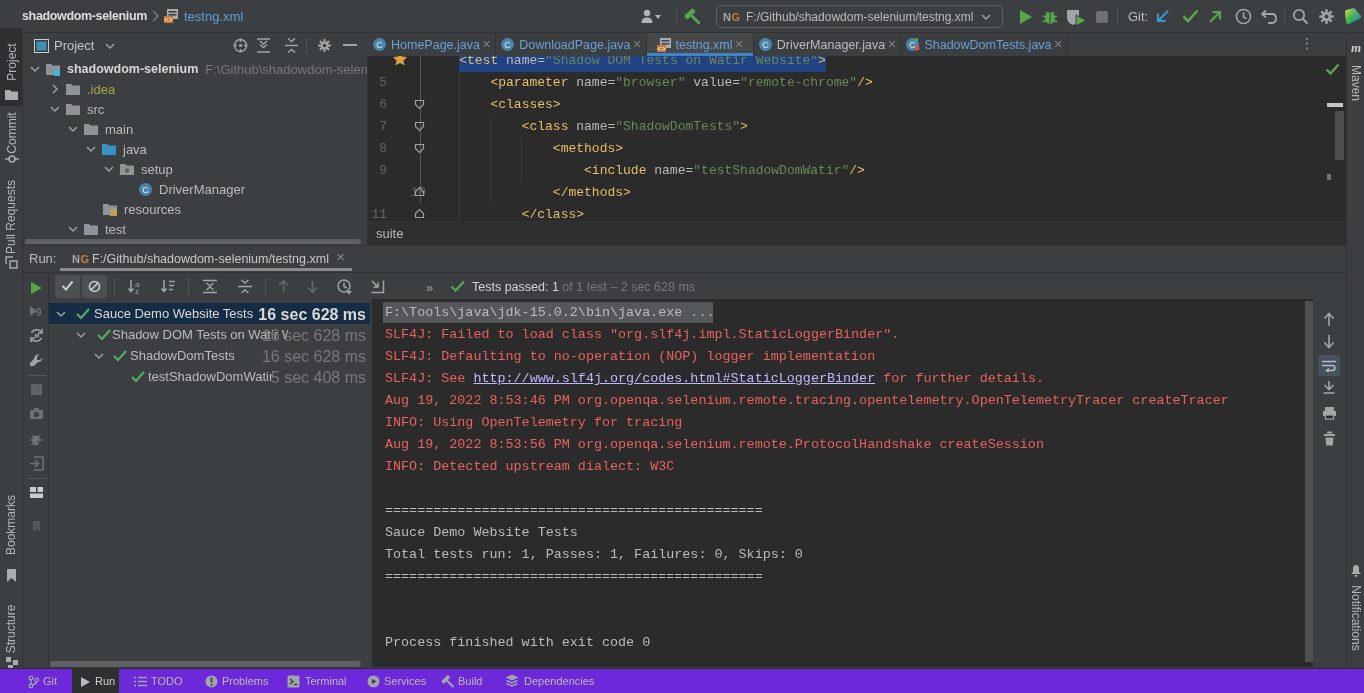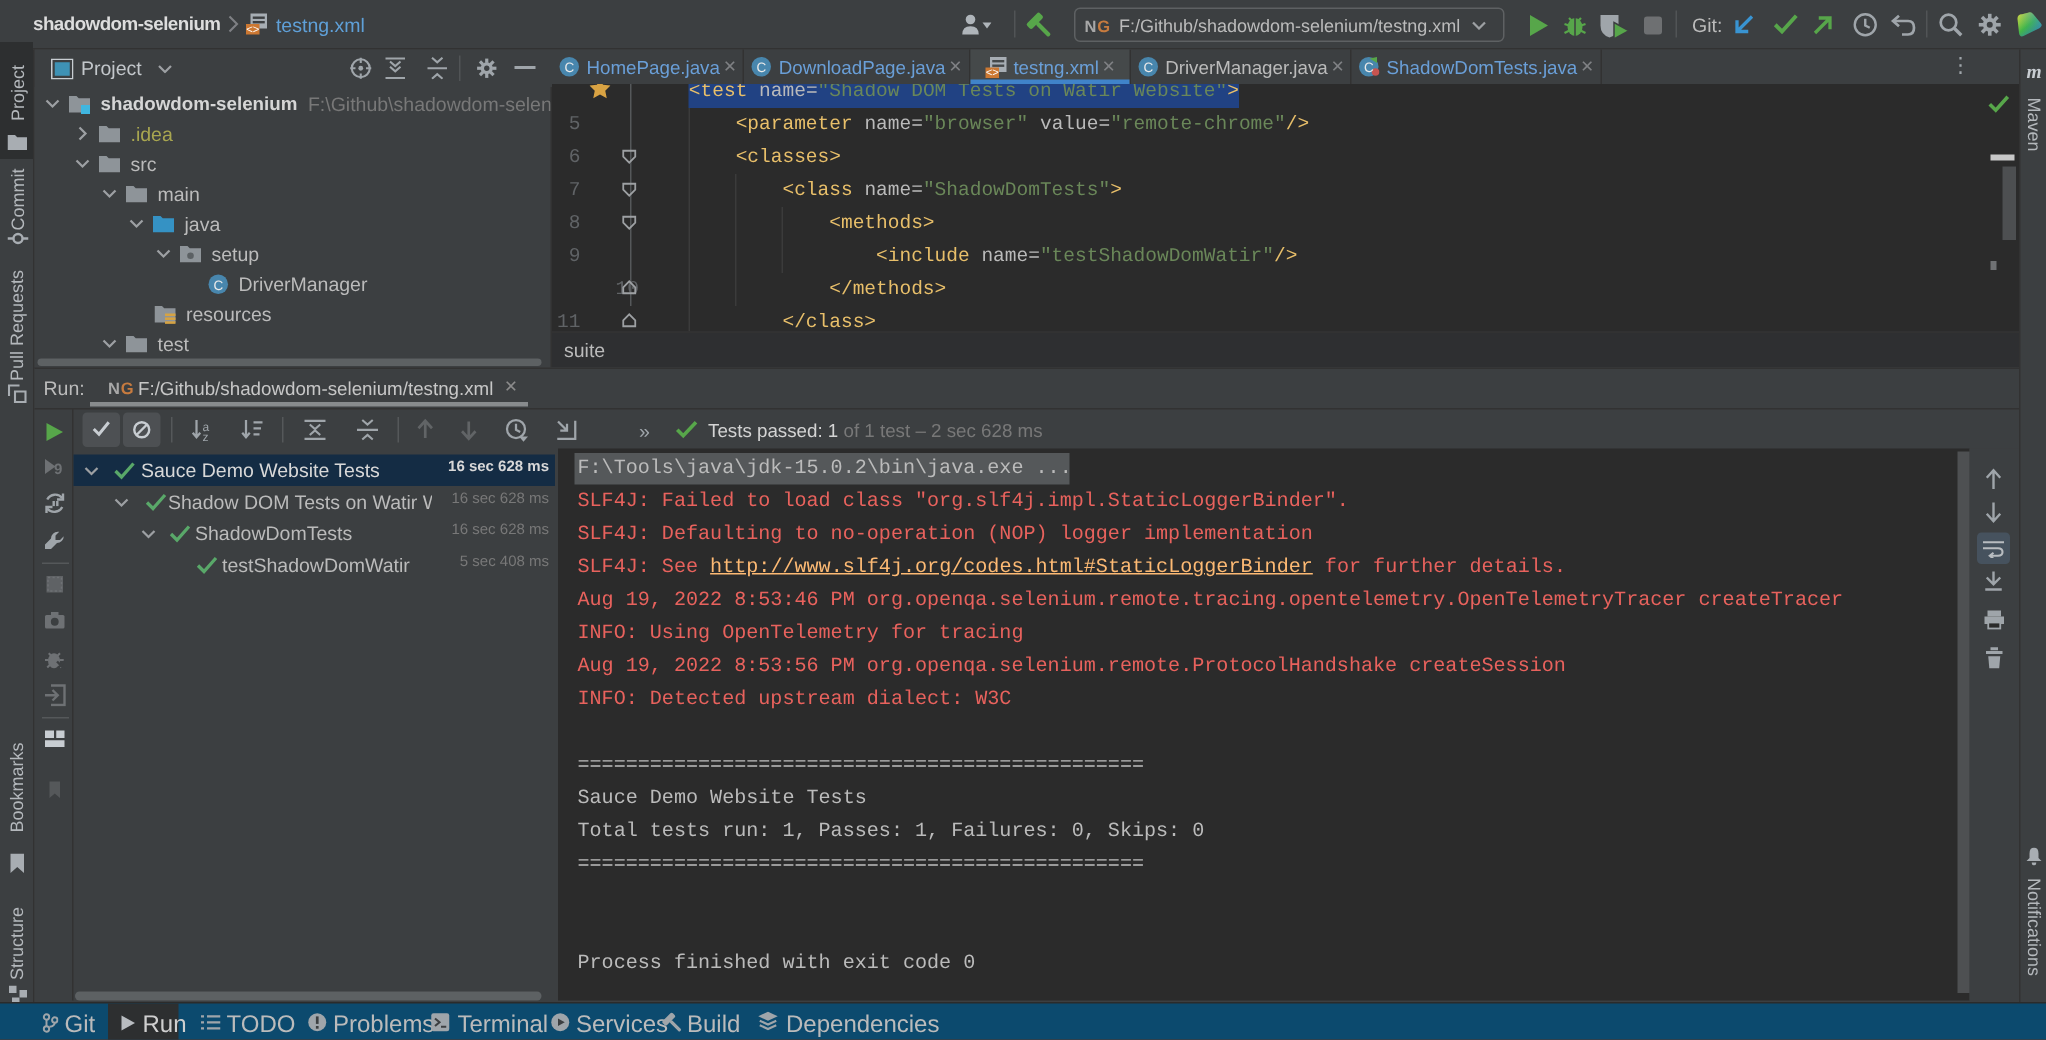--- a/index.html
+++ b/index.html
@@ -38,26 +38,26 @@
   
   #editor { left:368px; top:56px; width:978px; height:165px; background:#2b2b2b; overflow:hidden; }
   .cline { position:absolute; height:22px; line-height:22px; font-family:"Liberation Mono", monospace; font-size:13px; white-space:pre; color:#a9b7c6; }
   .lnum { position:absolute; width:19px; text-align:right; color:#606366; font-family:"Liberation Mono", monospace; font-size:13px; line-height:22px; height:22px; }
   .tag { color:#e8bf6a; } .attr { color:#bababa; } .str { color:#6a8759; }
   #breadcrumb { left:368px; top:221px; width:978px; height:24px; background:#2e2f31; border-top:1px solid #323232; color:#bbbbbb; display:flex; align-items:center; padding-left:8px; }
 
   
   #runpanel { left:23px; top:245px; width:1323px; height:423px; background:#3c3f41; border-top:1px solid #323232; }
   .ttrow { position:absolute; height:21px; display:flex; align-items:center; white-space:nowrap; }
-  .ttrow span[style*="right:4px"] { font-size:10px; }
+  .ttrow span[style*="right:4px"] { font-size:16px; }
   .con { position:absolute; font-family:"Liberation Mono", monospace; font-size:13.4px; white-space:pre; height:22px; line-height:22px; color:#bbbbbb; }
   .red { color:#e8625d; }
 
   
-  #statusbar { left:0; top:668px; width:1364px; height:25px; background:#0c4a6e; border-top:1px solid #2b2b2b; display:flex; align-items:center; color:#bbbbbb; font-size:16px;text-align:right; }
+  #statusbar { left:0; top:668px; width:1364px; height:25px; background:#6d28d9; border-top:1px solid #2b2b2b; display:flex; align-items:center; color:#bbbbbb; font-size:11px;text-align:right; }
 </style>
 </head>
 <body>
 
 <div class="abs" id="titlebar">
   <div class="abs row" style="left:22px; top:0; height:32px;">
     <b style="color:#dddddd; font-size:12.5px; letter-spacing:-0.35px;">shadowdom-selenium</b>
     <svg width="9" height="14" viewBox="0 0 9 14" style="margin:0 3px 0 4px;">
         <path d="M2 2 L7 7 L2 12" stroke="#7f8084" stroke-width="1.4" fill="none"></path>
       </svg>
@@ -594,21 +594,21 @@
     <span style="position:absolute; right:4px; top:3px; color:#787878;">5 sec 408 ms</span>
   </div>
 
   <div class="abs" style="left:27px; top:415px; width:311px; height:6px; background:#5d6163; border-radius:3px;"></div>
 
   <div class="abs" id="console2" style="left:349px; top:53px; width:941px; height:368px; background:#2b2b2b; overflow:hidden;">
     <div class="abs" style="left:11px; top:3px; width:330px; height:21px; background:#55585a;"></div>
     <div class="con" style="left:13px; top:3px; color:#bbbbbb;">F:\Tools\java\jdk-15.0.2\bin\java.exe ...</div>
     <div class="con red" style="left:13px; top:25px;">SLF4J: Failed to load class "org.slf4j.impl.StaticLoggerBinder".</div>
     <div class="con red" style="left:13px; top:47px;">SLF4J: Defaulting to no-operation (NOP) logger implementation</div>
-    <div class="con red" style="left:13px; top:69px;">SLF4J: See <span style="color:#fdba74; text-decoration:underline;">http://www.slf4j.org/codes.html#StaticLoggerBinder</span> for further details.</div>
+    <div class="con red" style="left:13px; top:69px;">SLF4J: See <span style="color:#c4b5fd; text-decoration:underline;">http://www.slf4j.org/codes.html#StaticLoggerBinder</span> for further details.</div>
     <div class="con red" style="left:13px; top:91px;">Aug 19, 2022 8:53:46 PM org.openqa.selenium.remote.tracing.opentelemetry.OpenTelemetryTracer createTracer</div>
     <div class="con red" style="left:13px; top:113px;">INFO: Using OpenTelemetry for tracing</div>
     <div class="con red" style="left:13px; top:135px;">Aug 19, 2022 8:53:56 PM org.openqa.selenium.remote.ProtocolHandshake createSession</div>
     <div class="con red" style="left:13px; top:157px;">INFO: Detected upstream dialect: W3C</div>
     <div class="con" style="left:13px; top:201px;">===============================================</div>
     <div class="con" style="left:13px; top:223px;">Sauce Demo Website Tests</div>
     <div class="con" style="left:13px; top:245px;">Total tests run: 1, Passes: 1, Failures: 0, Skips: 0</div>
     <div class="con" style="left:13px; top:267px;">===============================================</div>
     <div class="con" style="left:13px; top:333px;">Process finished with exit code 0</div>
   </div>

